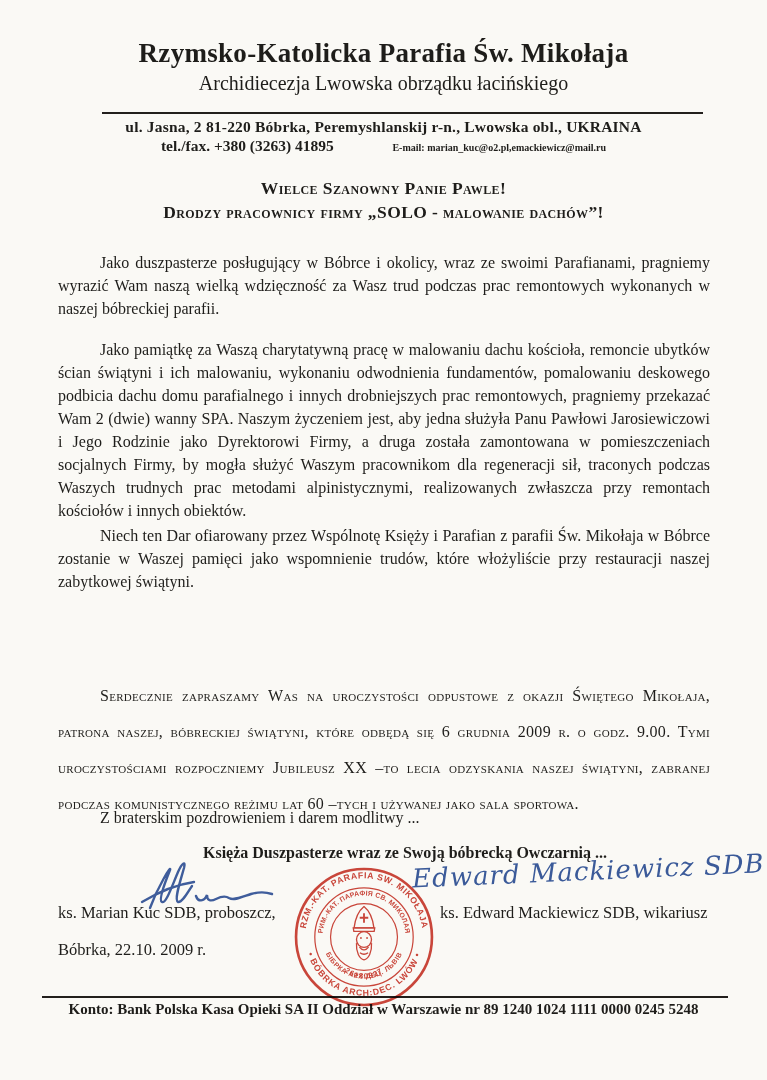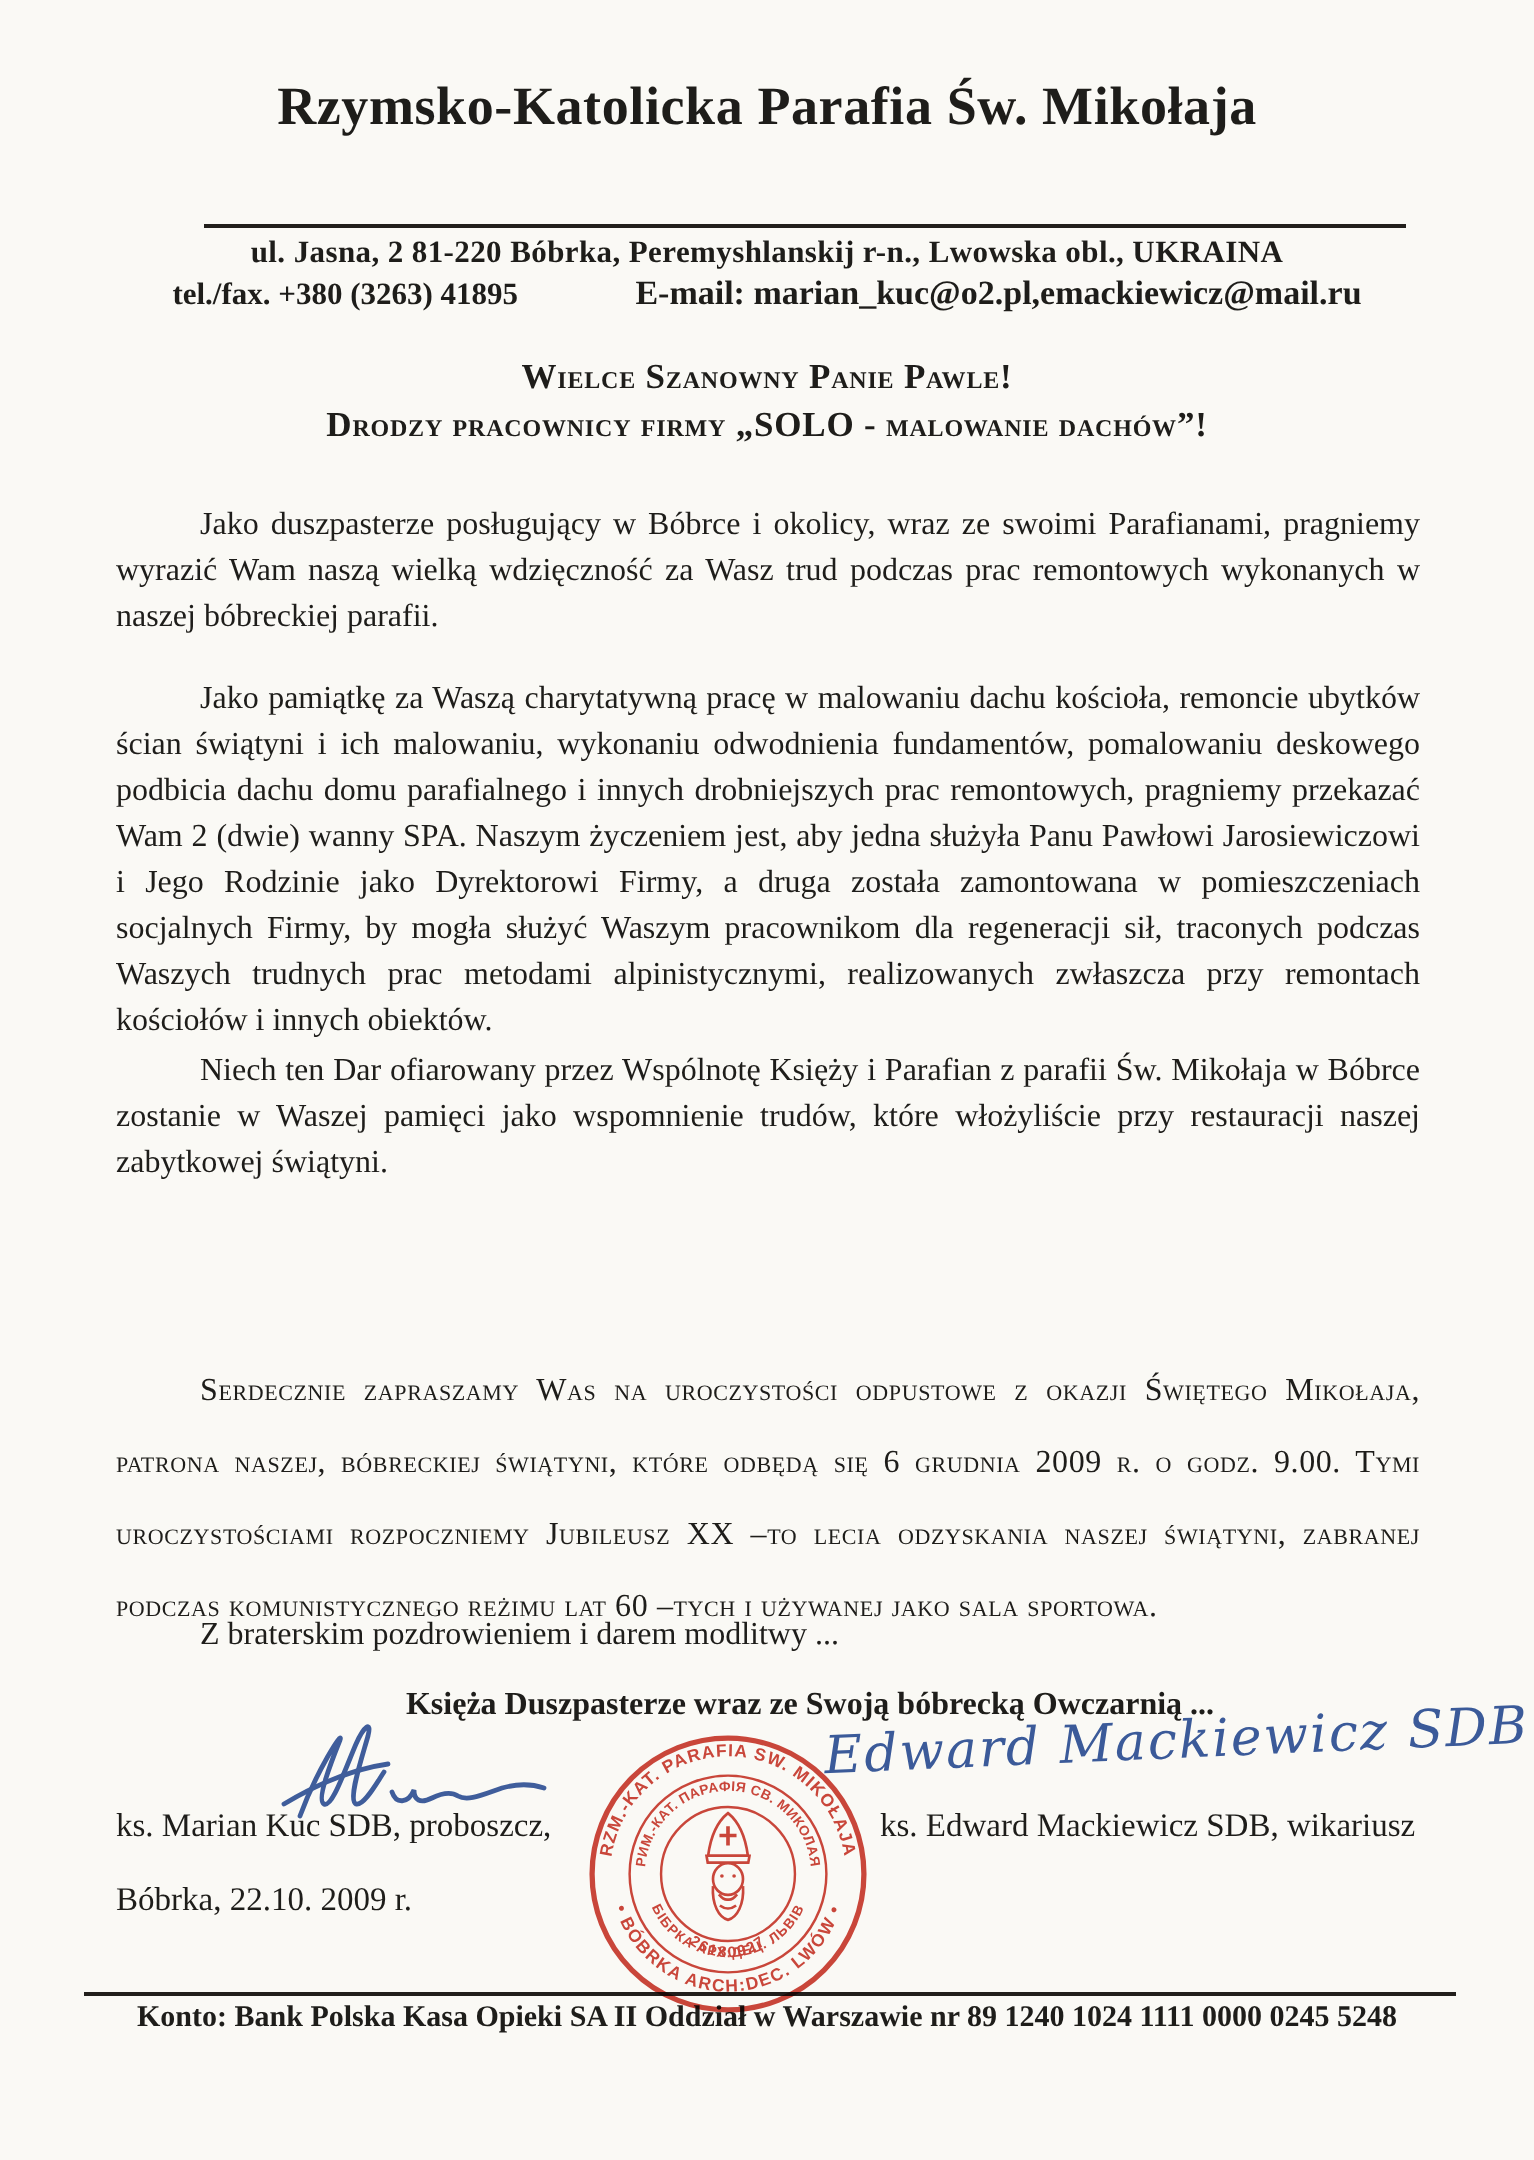--- a/index.html
+++ b/index.html
@@ -15,21 +15,21 @@
   }
   .abs{position:absolute;}
   .centered{left:0;width:767px;text-align:center;}
 
   .title{top:38px;font-size:27px;font-weight:bold;letter-spacing:.3px;}
   .subtitle{top:72px;font-size:20px;}
   .rule{background:#221f1c;height:2px;}
   .rule-header{top:112px;left:102px;width:601px;}
   .addr1{top:118px;font-size:15.5px;font-weight:600;letter-spacing:.2px;}
   .addr2{top:137px;font-size:15.5px;font-weight:600;}
-  .addr2 .email{font-size:17px;margin-left:47px;}
+  .addr2 .email{font-size:10px;margin-left:47px;}
 
   .sal{font-variant:small-caps;font-weight:bold;font-size:17.5px;letter-spacing:.4px;}
   .sal1{top:178px;}
   .sal2{top:202px;}
 
   .para{
     left:58px;width:652px;
     font-size:16px;line-height:23px;
     text-align:justify;text-indent:42px;
   }
@@ -65,20 +65,21 @@
   .rule-footer{top:996px;left:42px;width:686px;}
   .footer-text{top:1001px;font-size:15px;font-weight:600;}
   svg{display:block;}
 </style>
 </head>
 <body>
 
 <div class="page">
 
   <div class="abs centered title">Rzymsko-Katolicka Parafia Św. Mikołaja</div>
+  <div class="abs centered subtitle">Archidiecezja Lwowska obrządku łacińskiego</div>
 
   <div class="abs rule rule-header"></div>
 
   <div class="abs centered addr1">ul. Jasna, 2    81-220  Bóbrka, Peremyshlanskij r-n., Lwowska obl., UKRAINA</div>
   <div class="abs centered addr2">
     <span>tel./fax. +380 (3263) 41895</span>
     <span>&nbsp;</span>
     <span class="email">E-mail: marian_kuc@o2.pl,emackiewicz@mail.ru</span>
   </div>
 

